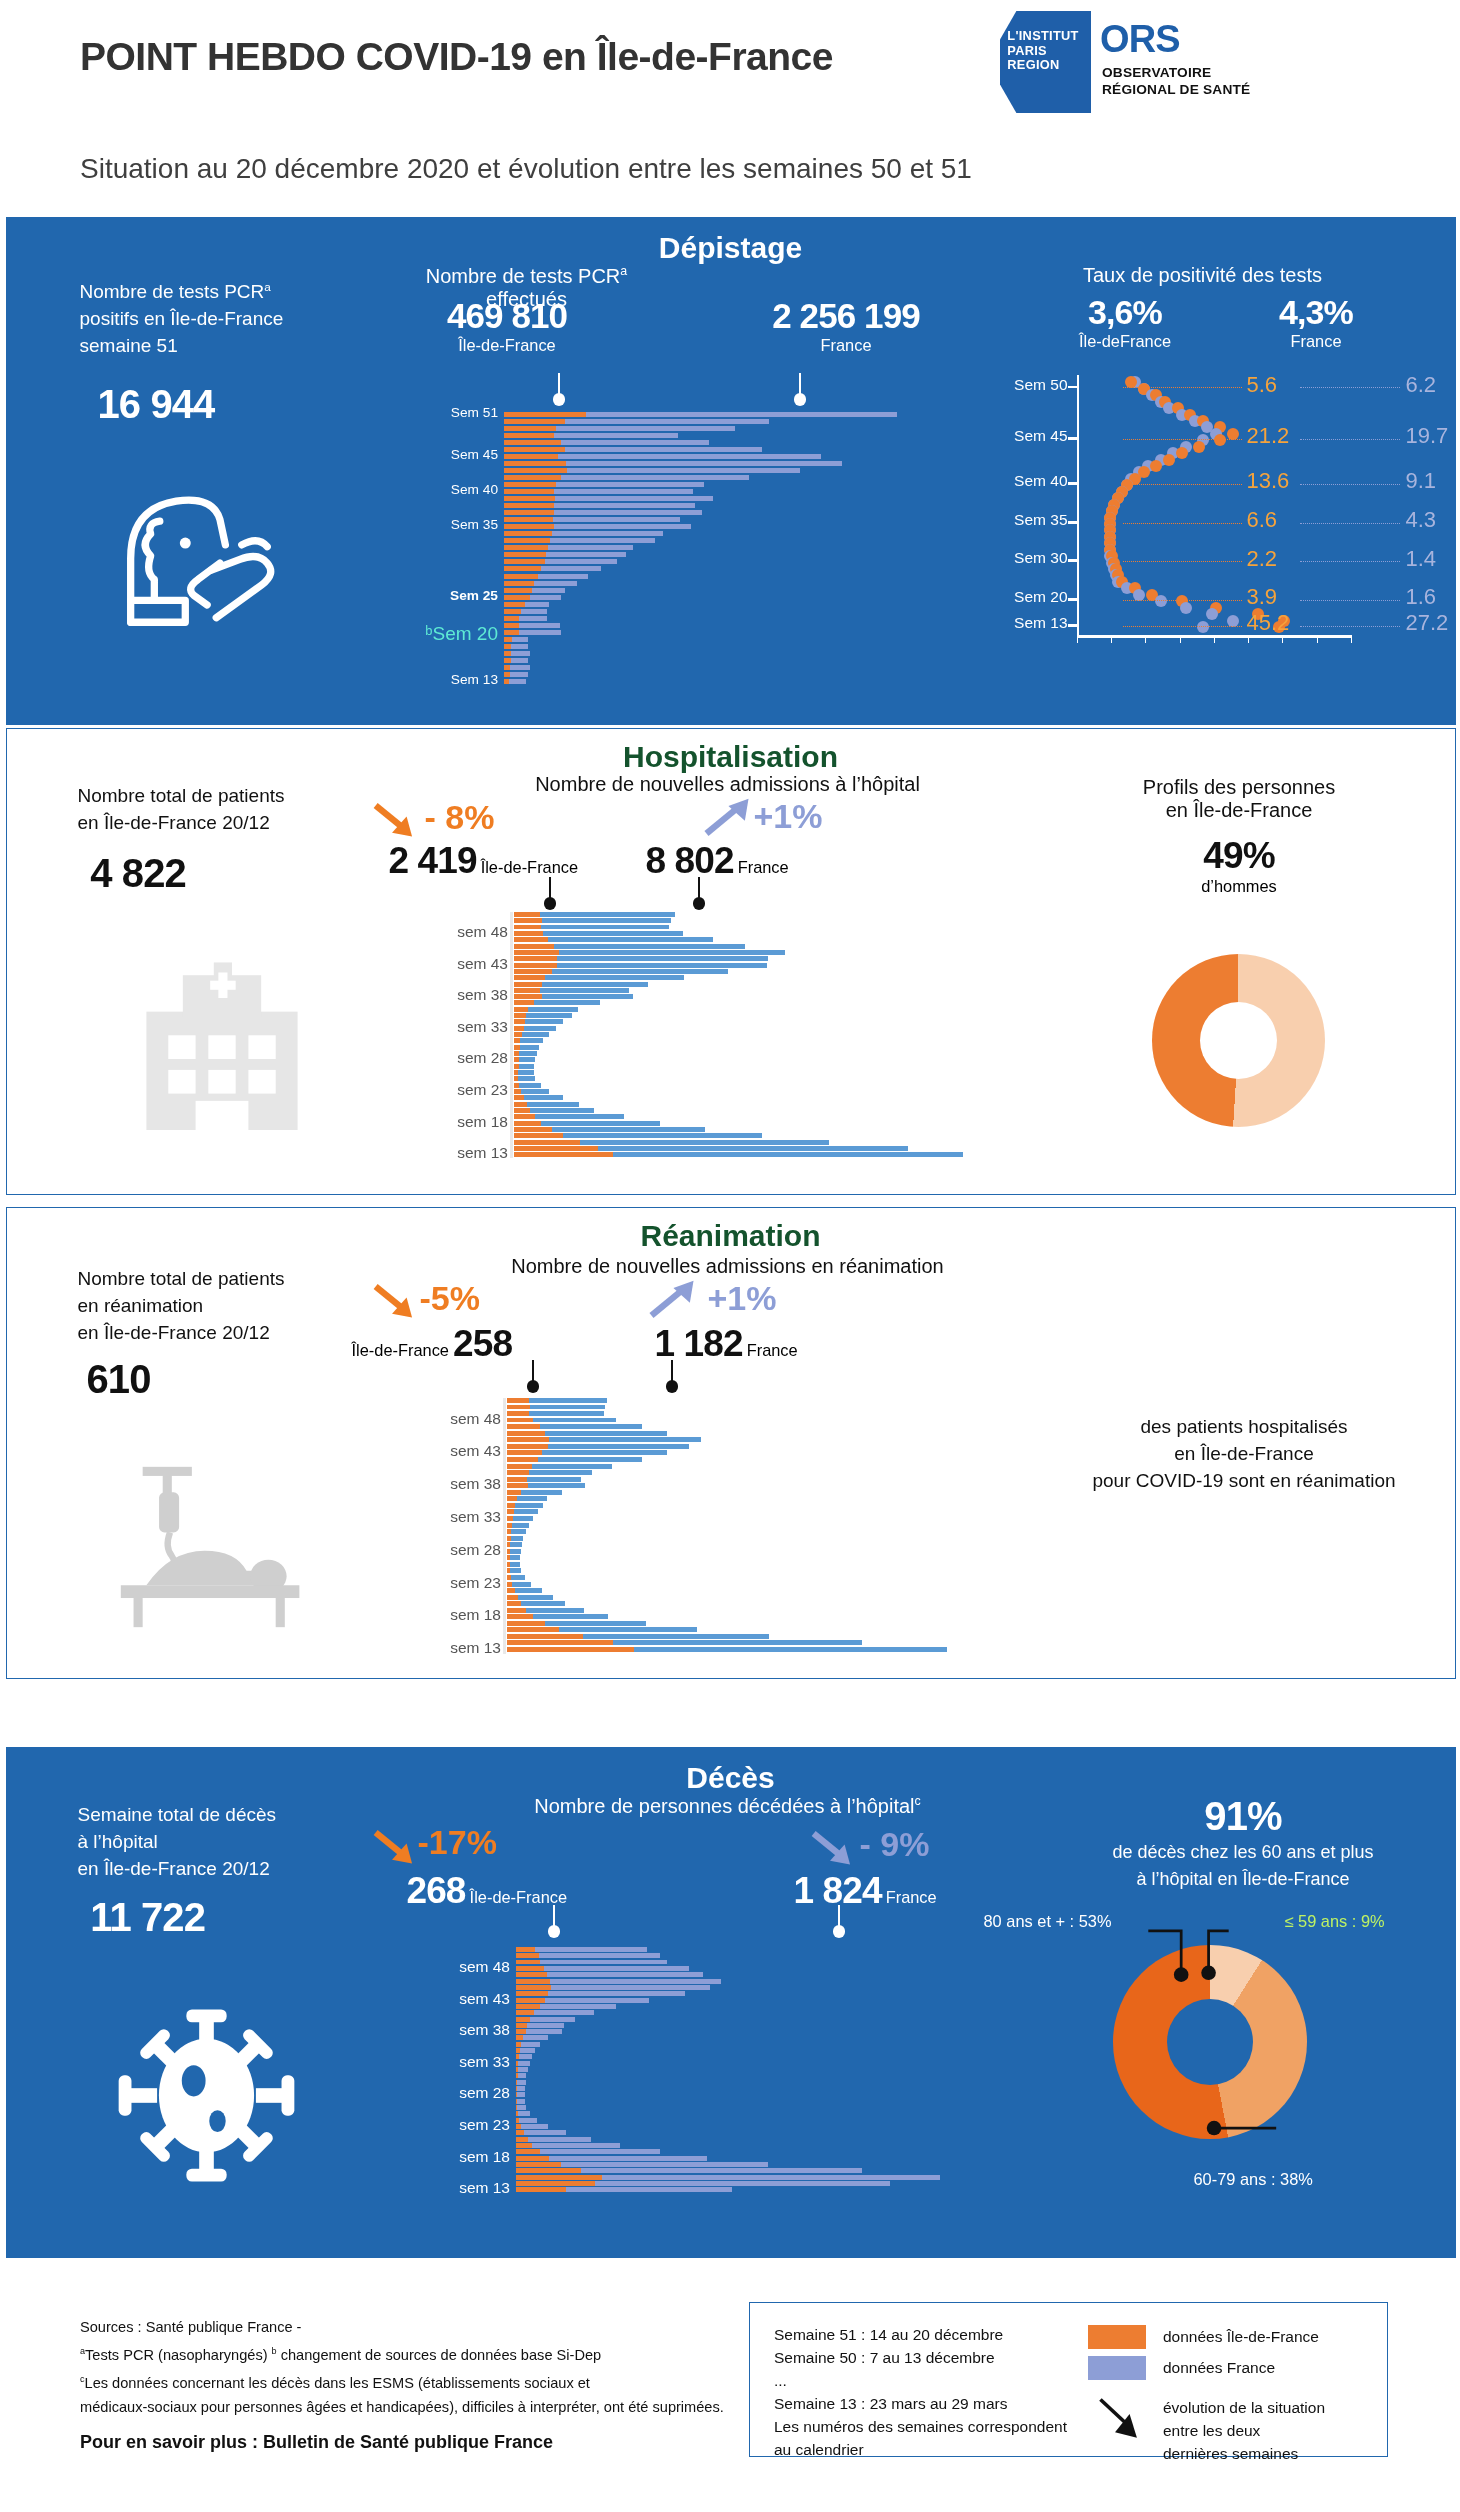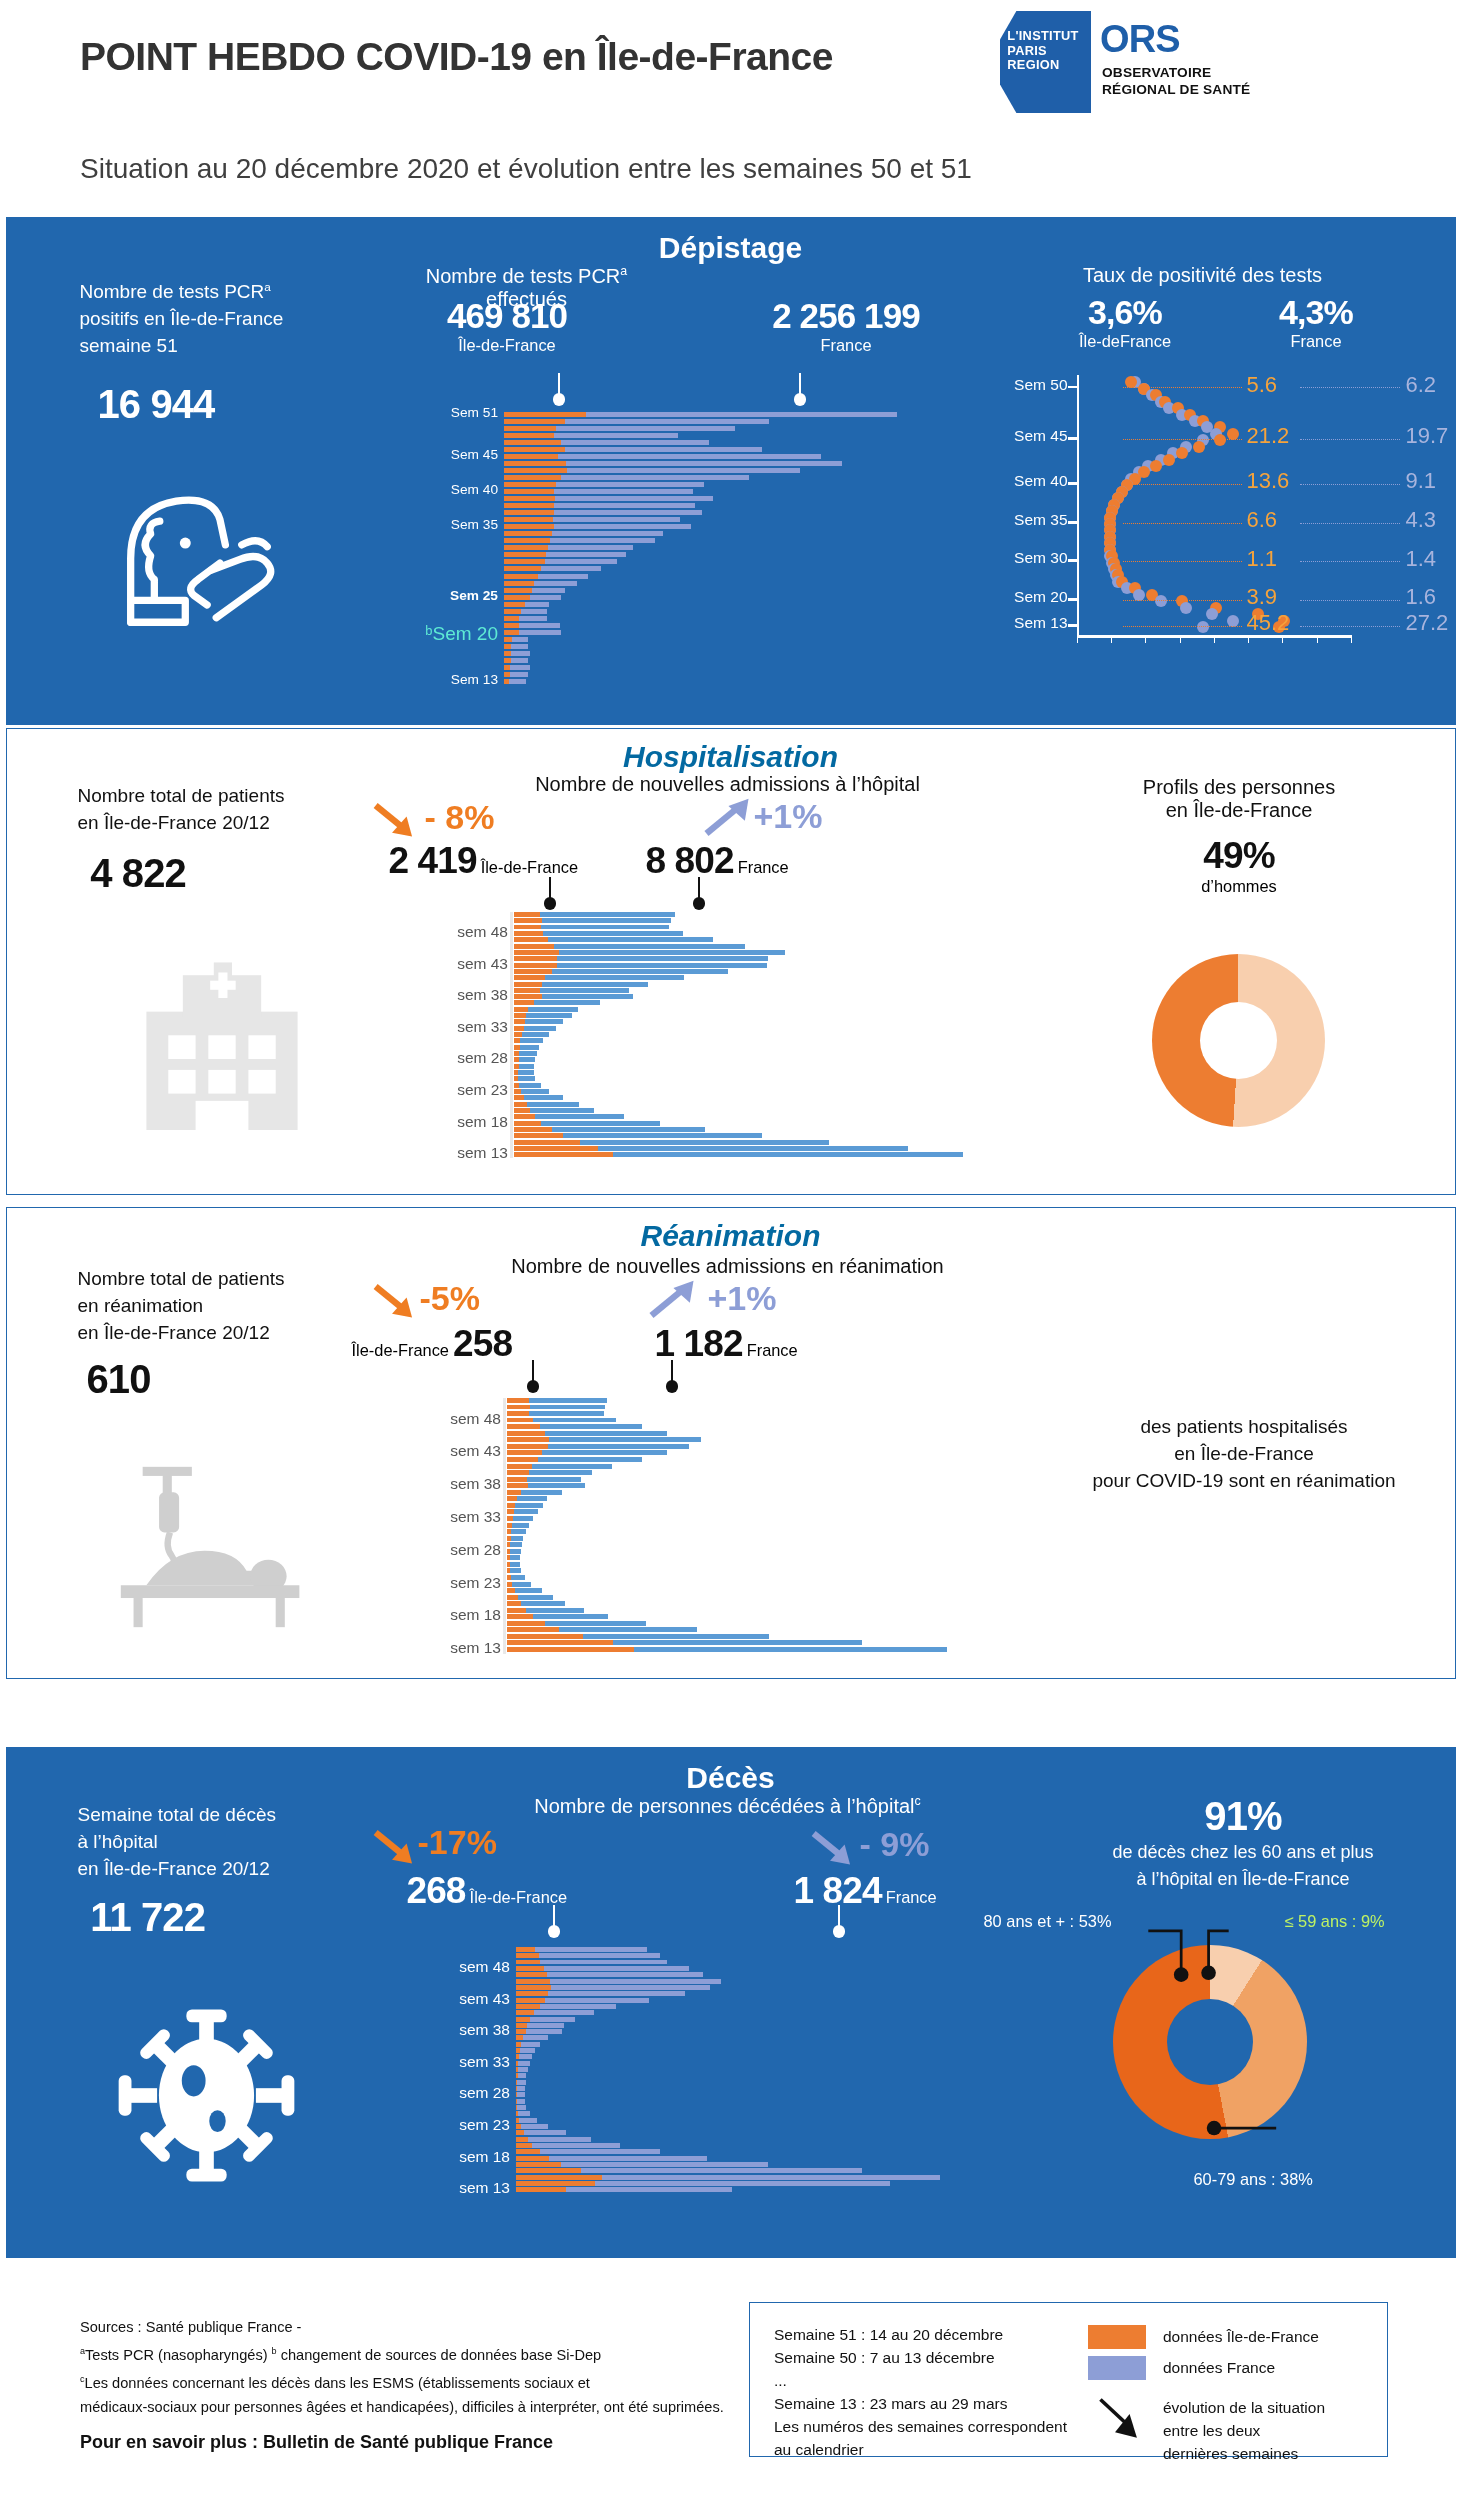--- a/index.html
+++ b/index.html
@@ -45,21 +45,21 @@
 
   
   .section { position: absolute; left: 5.5px; width: 1450px; }
   .sec-blue  { background: #2167ae; border: 1.8px solid #2167ae; }
   .sec-white { background: #ffffff; border: 1.8px solid #2167ae; }
   .sec-title {
     position: absolute; width: 100%; text-align: center;
     font-size: 30px; font-weight: bold;
   }
   .sec-title.on-blue  { color: #ffffff; }
-  .sec-title.on-white { color: #0369a1; font-style: italic; }
+  .sec-title.on-white { color: #14532d; }
 
   .lbl { font-size: 19px; line-height: 27px; }
   .lbl.w { color: #ffffff; }
   .lbl.k { color: #111111; }
   .big  { font-size: 40px; font-weight: bold; letter-spacing: -0.9px; }
   .big.w { color: #ffffff; }
   .big.k { color: #111111; }
   .chart-title { font-size: 20px; text-align: center; }
   .chart-title.w { color: #fff; }
   .chart-title.k { color: #111; }
@@ -471,21 +471,21 @@
         <div class="val-bl" style="left: 329px; top: 88px;">9.1</div>
         <div style="position: absolute; right: 100%; margin-right: 9px; top: 131px; color: rgb(255, 255, 255); font-size: 15.5px; white-space: nowrap;">Sem 35</div>
         <div style="position: absolute; left: -8.2px; top: 141px; width: 10px; height: 2.7px; background: rgb(255, 255, 255);"></div>
         <div class="dotted-or" style="left: 46px; top: 143px; width: 119px;"></div>
         <div class="val-or" style="left: 170px; top: 127px;">6.6</div>
         <div class="dotted-bl" style="left: 223px; top: 143px; width: 100px;"></div>
         <div class="val-bl" style="left: 329px; top: 127px;">4.3</div>
         <div style="position: absolute; right: 100%; margin-right: 9px; top: 169px; color: rgb(255, 255, 255); font-size: 15.5px; white-space: nowrap;">Sem 30</div>
         <div style="position: absolute; left: -8.2px; top: 179px; width: 10px; height: 2.7px; background: rgb(255, 255, 255);"></div>
         <div class="dotted-or" style="left: 46px; top: 181px; width: 119px;"></div>
-        <div class="val-or" style="left: 170px; top: 166px;">1.1</div>
+        <div class="val-or" style="left: 170px; top: 166px;">2.2</div>
         <div class="dotted-bl" style="left: 223px; top: 181px; width: 100px;"></div>
         <div class="val-bl" style="left: 329px; top: 166px;">1.4</div>
         <div style="position: absolute; right: 100%; margin-right: 9px; top: 208px; color: rgb(255, 255, 255); font-size: 15.5px; white-space: nowrap;">Sem 20</div>
         <div style="position: absolute; left: -8.2px; top: 218px; width: 10px; height: 2.7px; background: rgb(255, 255, 255);"></div>
         <div class="dotted-or" style="left: 46px; top: 220px; width: 119px;"></div>
         <div class="val-or" style="left: 170px; top: 204px;">3.9</div>
         <div class="dotted-bl" style="left: 223px; top: 220px; width: 100px;"></div>
         <div class="val-bl" style="left: 329px; top: 204px;">1.6</div>
         <div style="position: absolute; right: 100%; margin-right: 9px; top: 234px; color: rgb(255, 255, 255); font-size: 15.5px; white-space: nowrap;">Sem 13</div>
         <div style="position: absolute; left: -8.2px; top: 244px; width: 10px; height: 2.7px; background: rgb(255, 255, 255);"></div>

